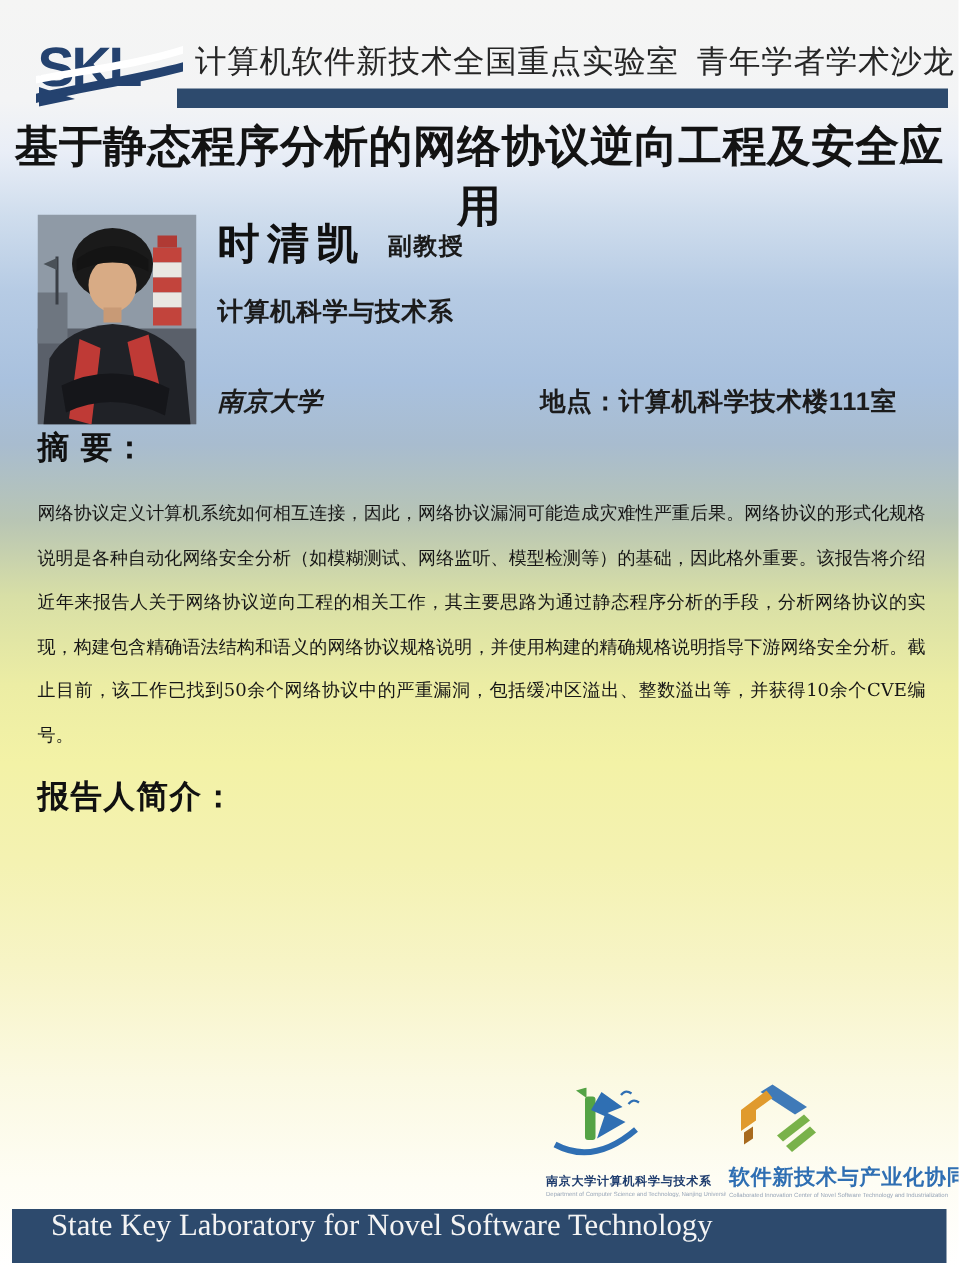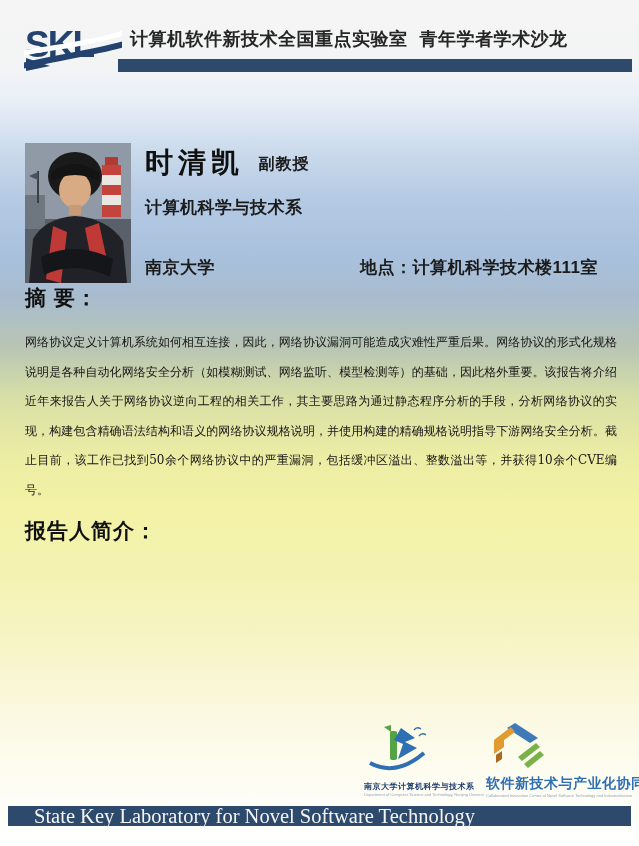--- a/index.html
+++ b/index.html
@@ -8,37 +8,37 @@
     font-family:"Liberation Sans",sans-serif;
     background:linear-gradient(180deg,
       #f5f5f4 0%, #f3f4f5 8%, #e9eef7 12%, #cfdded 17%,
       #b6cbe4 23%, #a9c1de 30%, #a8bccf 35%, #b8c5b4 41%,
       #d8dfa6 47%, #eceda4 54%, #f3f2a6 60%, #f4f2b2 68%,
       #f7f4c6 76%, #fbf9e2 85%, #fefdf4 93%, #ffffff 100%);
   }
   
   .skl-logo{position:absolute;left:24px;top:20px;width:98px;height:52px;}
   .lab-line{position:absolute;left:130px;top:27px;width:502px;
-    font-size:18px;font-weight:700;color:#262626;letter-spacing:0.5px;white-space:nowrap;}
+    font-size:21px;font-weight:400;color:#262626;letter-spacing:0.5px;white-space:nowrap;}
   .lab-line .gap{display:inline-block;width:12px;}
   .navy-bar{position:absolute;left:118px;top:59px;width:514px;height:13px;background:#2d4a6d;}
   
   .main-title{position:absolute;left:0;right:0;top:78px;margin:0;text-align:center;
     font-size:29px;font-weight:700;color:#131313;letter-spacing:0.5px;}
   
   .photo{position:absolute;left:25px;top:143px;width:106px;height:140px;}
   .name-row{position:absolute;left:145px;top:144px;white-space:nowrap;}
   .speaker-name{font-family:"DejaVu Serif",serif;font-size:28px;font-weight:600;
     color:#101010;letter-spacing:5px;}
   .speaker-title{font-size:16px;font-weight:600;color:#1a1a1a;margin-left:10px;
     position:relative;top:-3px;letter-spacing:1px;}
   .info{position:absolute;font-size:17px;font-weight:600;color:#1b1b1b;
     letter-spacing:0.5px;white-space:nowrap;}
   .dept{left:145px;top:196px;}
-  .univ{left:145px;top:256px;}
+  .univ{left:145px;top:256px;font-style:italic;}
   .time{left:378px;top:196px;}
   .loc{left:360px;top:256px;text-align:center;}
   
   .sec-heading{position:absolute;left:25px;margin:0;font-size:21px;font-weight:700;
     color:#111;letter-spacing:1px;}
   .abstract-heading{top:284px;}
   .bio-heading{top:517px;}
   .sec-body{position:absolute;left:25px;width:592px;margin:0;
     font-family:"DejaVu Serif",serif;font-size:12px;line-height:29.5px;
     color:#161616;text-align:justify;}
@@ -46,41 +46,42 @@
   .bio-body{top:551px;}
   
   .logo-block{position:absolute;text-align:left;}
   .dept-logo-block{left:364px;top:725px;width:120px;}
   .center-logo-block{left:486px;top:721px;width:152px;}
   .logo-caption{font-size:8px;font-weight:700;color:#1f3d6e;letter-spacing:0.5px;
     margin-top:2px;white-space:nowrap;}
   .center-logo-block .logo-caption{font-size:14px;color:#2f6fb3;}
   .logo-caption-en{font-size:4px;color:#98a6b8;white-space:nowrap;overflow:hidden;}
   
-  .footer-bar{position:absolute;left:8px;right:8px;top:806px;height:20px;background:#2d4a6d;
-    display:flex;align-items:center;justify-content:space-between;padding:0 26px;box-sizing:border-box;
+  .footer-bar{position:absolute;left:8px;right:8px;top:806px;height:36px;background:#2d4a6d;
+    display:flex;align-items:flex-start;justify-content:space-between;padding:0 26px;box-sizing:border-box;
     font-family:"Liberation Serif",serif;font-size:20.5px;color:#f4f4f4;}
 </style>
 </head>
 <body>
 
 <div class="poster">
 
   <div class="skl-logo">
     <svg width="98" height="52" viewBox="0 0 98 52">
       <text x="1" y="37" font-family="Liberation Sans, sans-serif" font-size="37" font-weight="900" fill="#24426f" letter-spacing="-2">SKL</text>
       <path d="M-4,34 C28,27 66,24 102,12" stroke="#ffffff" stroke-width="5" fill="none"></path>
       <path d="M-2,46 C30,38 68,33 100,24" stroke="#24426f" stroke-width="6" fill="none"></path>
       <path d="M2,38 L26,46 L2,51 Z" fill="#24426f"></path>
     </svg>
   </div>
 
   <div class="lab-line"><span>计算机软件新技术全国重点实验室</span><span class="gap"></span><span>青年学者学术沙龙</span></div>
   <div class="navy-bar"></div>
 
+  <h1 class="main-title">基于静态程序分析的网络协议逆向工程及安全应用</h1>
 
   <div class="photo">
     <svg width="106" height="140" viewBox="0 0 106 140">
       <rect width="106" height="140" fill="#8f9aa6"></rect>
       <rect y="76" width="106" height="64" fill="#5a606a"></rect>
       <rect x="0" y="52" width="20" height="34" fill="#6e7680"></rect>
       <line x1="13" y1="28" x2="13" y2="60" stroke="#3a3f46" stroke-width="2"></line>
       <path d="M13,29 L4,33 L13,37 Z" fill="#4a5158"></path>
       <g>
         <rect x="77" y="22" width="19" height="10" fill="#c2443c"></rect>

